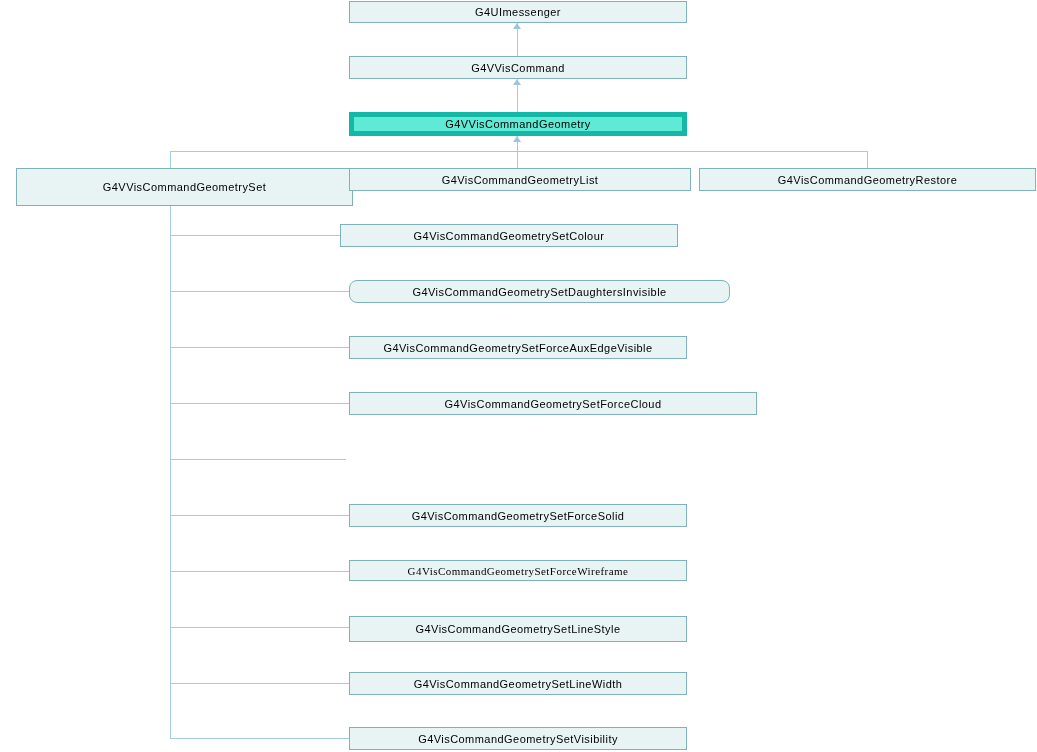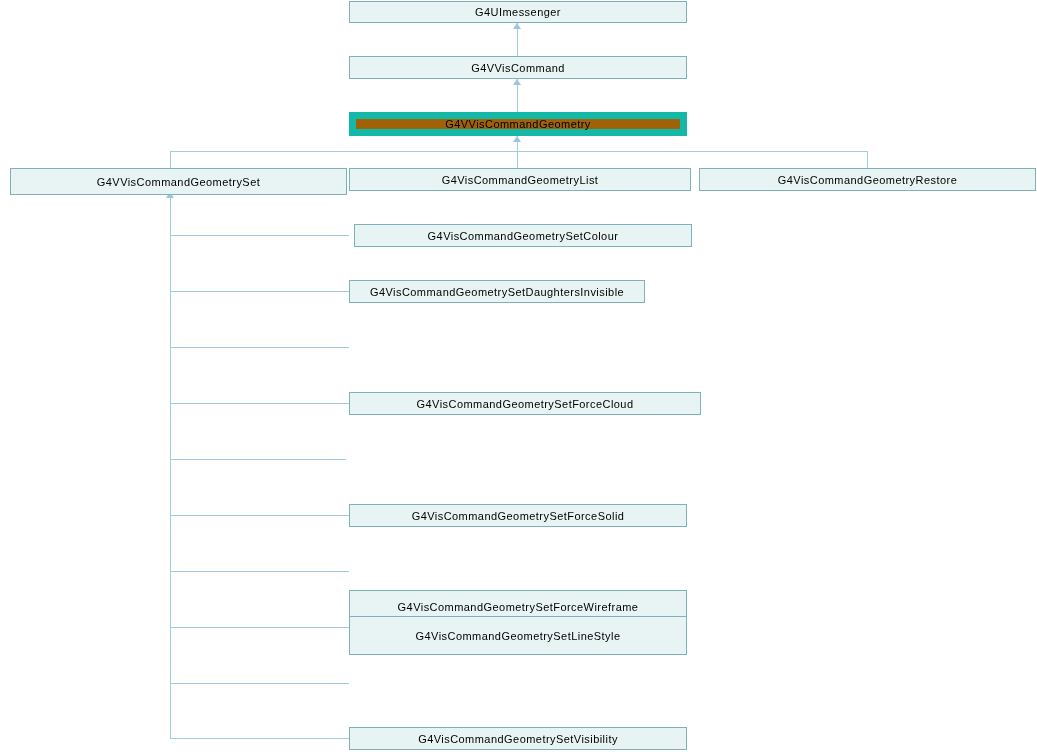--- a/index.html
+++ b/index.html
@@ -24,22 +24,22 @@
     font-size: 11px;
     letter-spacing: 0.45px;
     display: flex;
     align-items: center;
     justify-content: center;
     white-space: nowrap;
     text-decoration: none;
     cursor: pointer;
   }
   .node.current {
-    background: #a16207;
-    border: 7px solid #14b8a6;
+    background: #5eead4;
+    border: 5px solid #14b8a6;
     cursor: default;
   }
   .edge-v {
     position: absolute;
     width: 1px;
     background: #a3cce0;
   }
   .edge-h {
     position: absolute;
     height: 1px;
@@ -83,36 +83,38 @@
   <div class="edge-h" style="left:171px; top:627px; width:178px;"></div>
   <div class="edge-h" style="left:171px; top:683px; width:178px;"></div>
   <div class="edge-h" style="left:171px; top:738px; width:178px;"></div>
 
   <div class="node" style="left:349px; top:1px; width:338px; height:22px;">G4UImessenger</div>
 
   <div class="node" style="left:349px; top:56px; width:338px; height:23px;">G4VVisCommand</div>
 
   <div class="node current" style="left:349px; top:112px; width:338px; height:24px;">G4VVisCommandGeometry</div>
 
-  <div class="node" style="left:10px; top:168px; width:337px; height:27px;">G4VVisCommandGeometrySet</div>
+  <div class="node" style="left:16px; top:168px; width:337px; height:38px;">G4VVisCommandGeometrySet</div>
 
   <div class="node" style="left:349px; top:168px; width:342px; height:23px;">G4VisCommandGeometryList</div>
 
   <div class="node" style="left:699px; top:168px; width:337px; height:23px;">G4VisCommandGeometryRestore</div>
 
-  <div class="node" style="left:354px; top:224px; width:338px; height:23px;">G4VisCommandGeometrySetColour</div>
+  <div class="node" style="left:340px; top:224px; width:338px; height:23px;">G4VisCommandGeometrySetColour</div>
 
-  <div class="node" style="left:349px; top:280px; width:296px; height:23px;">G4VisCommandGeometrySetDaughtersInvisible</div>
+  <div class="node" style="left:349px; top:280px; width:381px; height:23px;border-radius:8px;">G4VisCommandGeometrySetDaughtersInvisible</div>
 
+  <div class="node" style="left:349px; top:336px; width:338px; height:23px;">G4VisCommandGeometrySetForceAuxEdgeVisible</div>
 
-  <div class="node" style="left:349px; top:392px; width:352px; height:23px;">G4VisCommandGeometrySetForceCloud</div>
+  <div class="node" style="left:349px; top:392px; width:408px; height:23px;">G4VisCommandGeometrySetForceCloud</div>
 
 
   <div class="node" style="left:349px; top:504px; width:338px; height:23px;">G4VisCommandGeometrySetForceSolid</div>
 
-  <div class="node" style="left:349px; top:590px; width:338px; height:33px;">G4VisCommandGeometrySetForceWireframe</div>
+  <div class="node" style="left:349px; top:560px; width:338px; height:21px;font-family:Liberation Serif, serif;">G4VisCommandGeometrySetForceWireframe</div>
 
-  <div class="node" style="left:349px; top:616px; width:338px; height:39px;">G4VisCommandGeometrySetLineStyle</div>
+  <div class="node" style="left:349px; top:616px; width:338px; height:26px;">G4VisCommandGeometrySetLineStyle</div>
 
+  <div class="node" style="left:349px; top:672px; width:338px; height:23px;">G4VisCommandGeometrySetLineWidth</div>
 
   <div class="node" style="left:349px; top:727px; width:338px; height:23px;">G4VisCommandGeometrySetVisibility</div>
 
 </div>
 
 </body></html>

